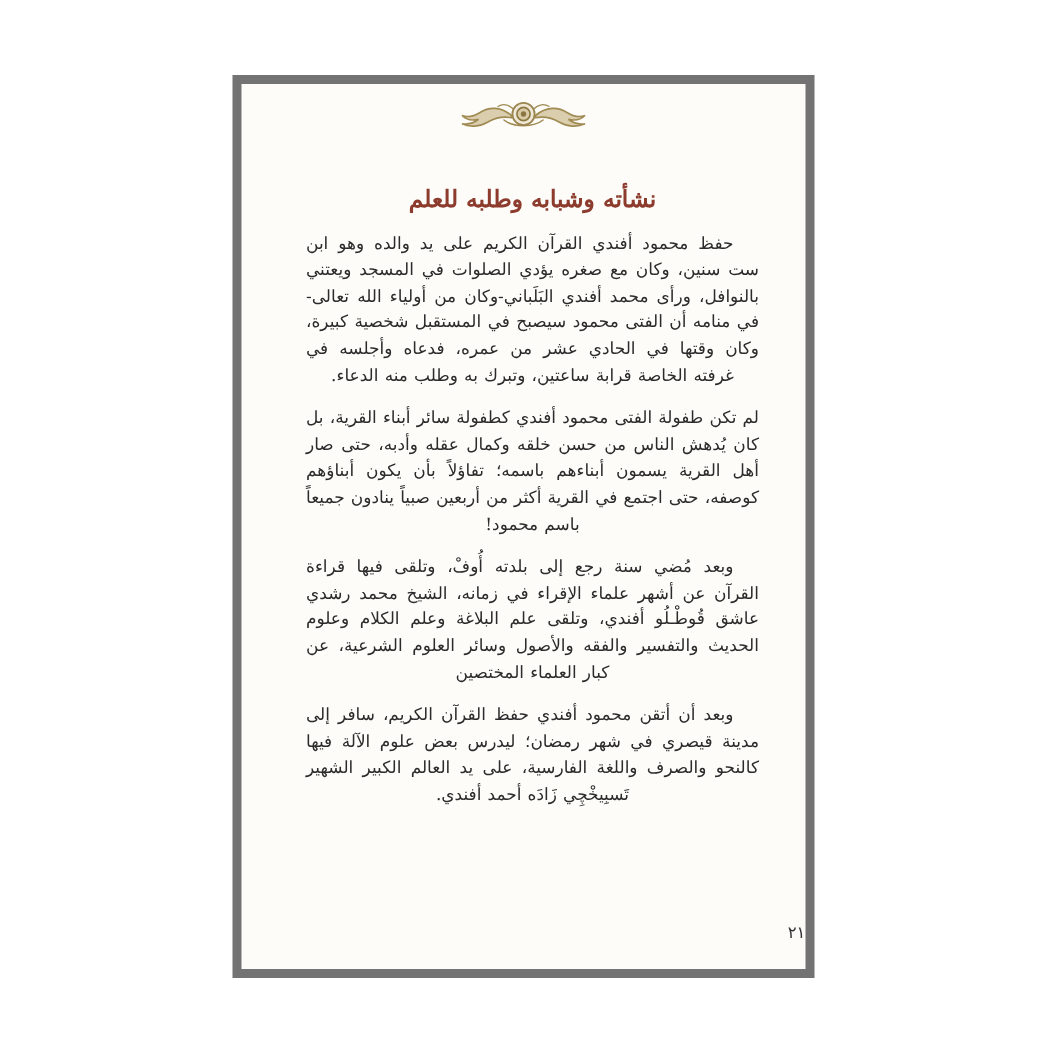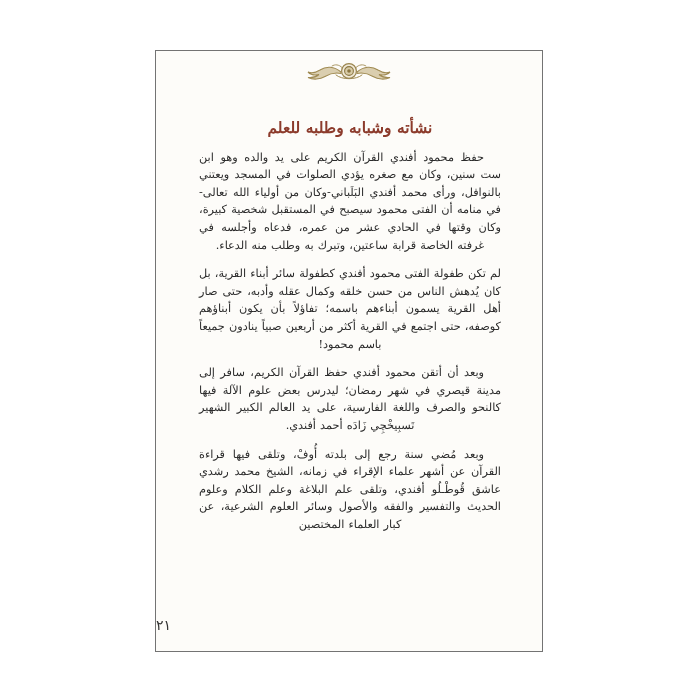--- a/index.html
+++ b/index.html
@@ -17,21 +17,21 @@
   }
 
   
   #page-sheet {
     position: absolute;
     left: 155px;
     top: 50px;
     width: 388px;
     height: 602px;
     background: #fdfcf9;
-    border: 1px solid #737373;
+    border: 6px solid #737373;
     box-sizing: border-box;
     box-shadow: 0 0 0 0 rgba(0,0,0,0);
   }
 
   
   #ornament-wrap {
     position: absolute;
     left: 0;
     right: 0;
     top: 6px;
@@ -78,23 +78,23 @@
   }
   .para.first { text-indent: 0; }
   .para:last-of-type { margin-bottom: 0; }
 
   
   #folio {
     position: absolute;
     left: 0;
     right: 0;
     bottom: 18px;
-    text-align: left;
+    text-align: right;
     color: #333333;
-    font-size: 14px;
+    font-size: 11px;
     letter-spacing: 2px;
     direction: rtl;
     font-family: "DejaVu Serif", "Liberation Serif", serif;
   }
 </style>
 </head>
 <body>
 
 <div id="page-sheet">
 
@@ -119,21 +119,21 @@
   </div>
 
   <div id="content">
 
     <h1 class="chapter-title">نشأته وشبابه وطلبه للعلم</h1>
 
     <p class="para">حفظ محمود أفندي القرآن الكريم على يد والده وهو ابن ست سنين، وكان مع صغره يؤدي الصلوات في المسجد ويعتني بالنوافل، ورأى محمد أفندي البَلَباني-وكان من أولياء الله تعالى- في منامه أن الفتى محمود سيصبح في المستقبل شخصية كبيرة، وكان وقتها في الحادي عشر من عمره، فدعاه وأجلسه في غرفته الخاصة قرابة ساعتين، وتبرك به وطلب منه الدعاء.</p>
 
     <p class="para first">لم تكن طفولة الفتى محمود أفندي كطفولة سائر أبناء القرية، بل كان يُدهش الناس من حسن خلقه وكمال عقله وأدبه، حتى صار أهل القرية يسمون أبناءهم باسمه؛ تفاؤلاً بأن يكون أبناؤهم كوصفه، حتى اجتمع في القرية أكثر من أربعين صبياً ينادون جميعاً باسم محمود!</p>
 
+    <p class="para">وبعد مُضي سنة رجع إلى بلدته أُوفْ، وتلقى فيها قراءة القرآن عن أشهر علماء الإقراء في زمانه، الشيخ محمد رشدي عاشق قُوطْـلُو أفندي، وتلقى علم البلاغة وعلم الكلام وعلوم الحديث والتفسير والفقه والأصول وسائر العلوم الشرعية، عن كبار العلماء المختصين</p>
+
     <p class="para">وبعد أن أتقن محمود أفندي حفظ القرآن الكريم، سافر إلى مدينة قيصري في شهر رمضان؛ ليدرس بعض علوم الآلة فيها كالنحو والصرف واللغة الفارسية، على يد العالم الكبير الشهير تَسبِيخْچِي زَادَه أحمد أفندي.</p>
-
-    <p class="para">وبعد مُضي سنة رجع إلى بلدته أُوفْ، وتلقى فيها قراءة القرآن عن أشهر علماء الإقراء في زمانه، الشيخ محمد رشدي عاشق قُوطْـلُو أفندي، وتلقى علم البلاغة وعلم الكلام وعلوم الحديث والتفسير والفقه والأصول وسائر العلوم الشرعية، عن كبار العلماء المختصين</p>
 
   </div>
 
   <div id="folio">٢١</div>
 
 </div>
 
 </body></html>

